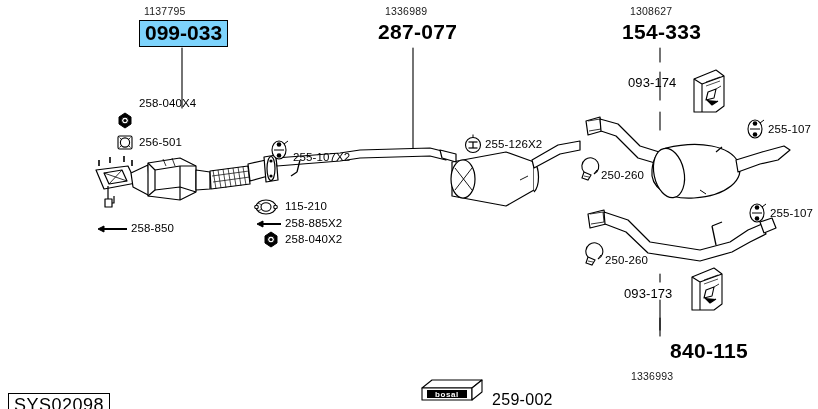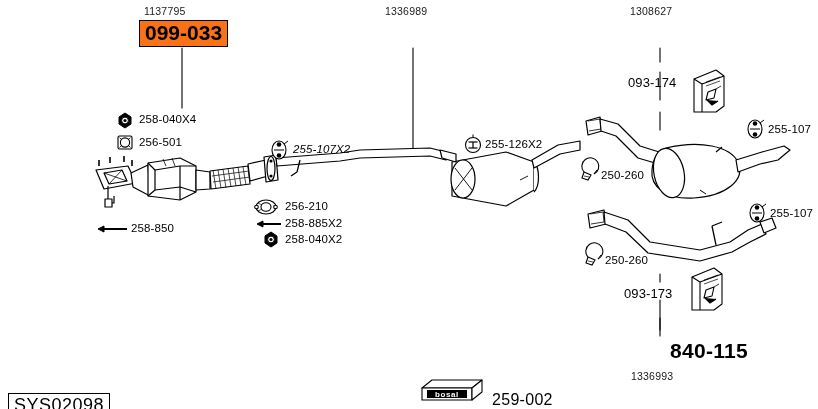--- a/index.html
+++ b/index.html
@@ -39,21 +39,21 @@
   .big {
     font-size: 21px;
     font-weight: bold;
     letter-spacing: 0.3px;
   }
   .boxed {
     border: 1.6px solid #000;
     padding: 1px 5px 3px 5px;
     font-size: 21px;
     font-weight: bold;
-    background: #f97316;
+    background: #7dd3fc;
   }
   .small {
     font-size: 11.5px;
     letter-spacing: 0.1px;
   }
   .sys {
     border: 1.5px solid #000;
     padding: 2px 5px 3px 5px;
     font-size: 18px;
     font-weight: normal;
@@ -309,33 +309,35 @@
       <rect x="427" y="390" width="40" height="8" fill="#000" stroke="none"></rect>
       <text x="447" y="397" font-family="'Liberation Sans', sans-serif" font-size="8" font-weight="bold" fill="#fff" stroke="none" text-anchor="middle" letter-spacing="0.6">bosal</text>
     </g>
 
   </svg>
 
   <div class="lbl tiny" style="left:144px; top:6px;">1137795</div>
   <div class="lbl boxed" style="left:139px; top:20px;">099-033</div>
 
   <div class="lbl tiny" style="left:385px; top:6px;">1336989</div>
+  <div class="lbl big" style="left:378px; top:21px;">287-077</div>
 
   <div class="lbl tiny" style="left:630px; top:6px;">1308627</div>
+  <div class="lbl big" style="left:622px; top:21px;">154-333</div>
 
   <div class="lbl big" style="left:622px; top:340px;margin-left:48px;">840-115</div>
   <div class="lbl tiny" style="left:631px; top:371px;">1336993</div>
 
-  <div class="lbl small" style="left:139px; top:114px;">258-040X4</div>
+  <div class="lbl small" style="left:139px; top:98px;">258-040X4</div>
   <div class="lbl small" style="left:139px; top:137px;">256-501</div>
   <div class="lbl small" style="left:131px; top:223px;text-align:center;">258-850</div>
 
-  <div class="lbl small" style="left:293px; top:144px;font-style:italic;">255-107X2</div>
-
-  <div class="lbl small" style="left:285px; top:201px;">256-210</div>
+  <div class="lbl small" style="left:293px; top:152px;">255-107X2</div>
+
+  <div class="lbl small" style="left:285px; top:201px;">115-210</div>
   <div class="lbl small" style="left:285px; top:218px;">258-885X2</div>
   <div class="lbl small" style="left:285px; top:234px;">258-040X2</div>
 
   <div class="lbl small" style="left:485px; top:139px;">255-126X2</div>
 
   <div class="lbl small" style="left:628px; top:76px; font-size:13px;">093-174</div>
 
   <div class="lbl small" style="left:768px; top:124px;">255-107</div>
   <div class="lbl small" style="left:601px; top:170px;">250-260</div>
 

